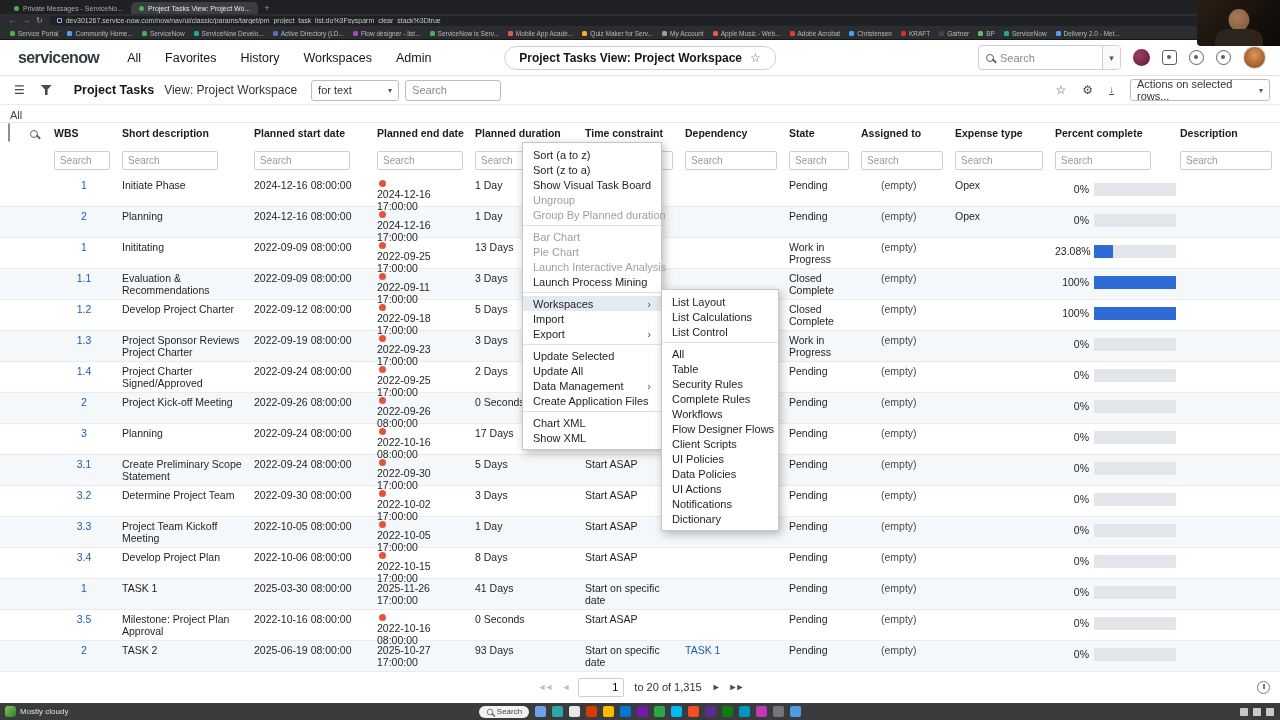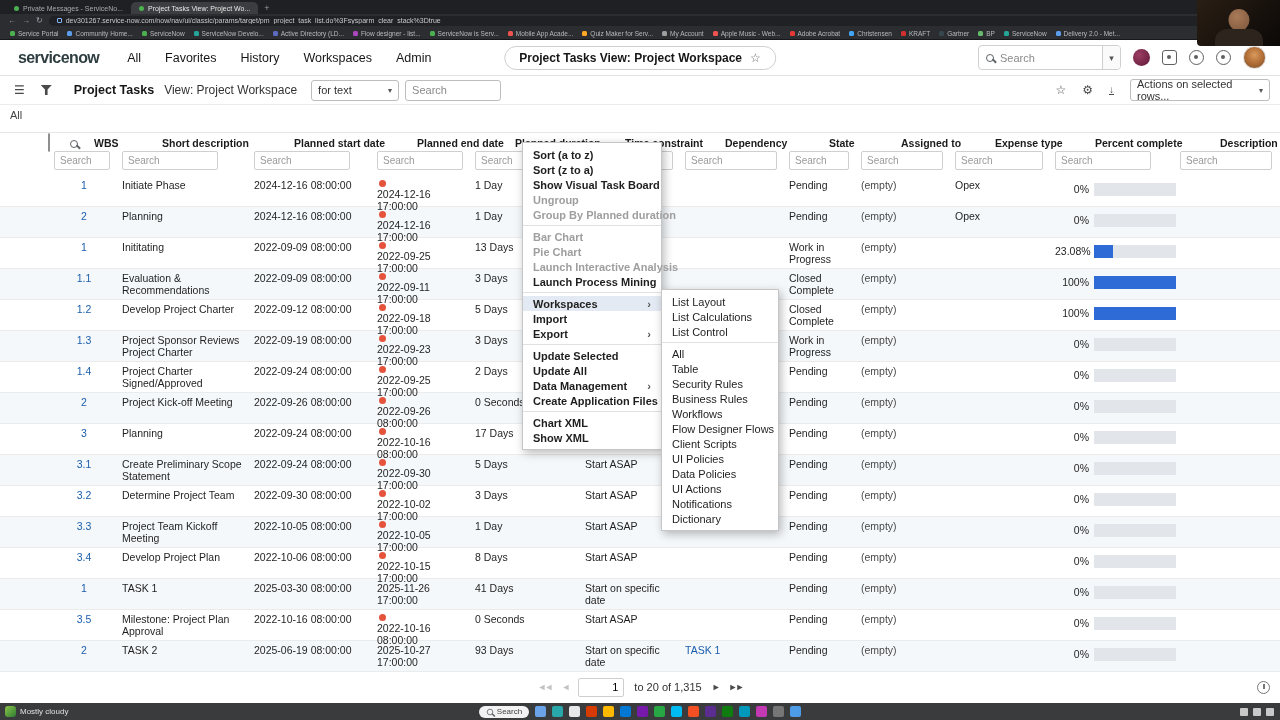--- a/index.html
+++ b/index.html
@@ -63,44 +63,44 @@
   .tb-search { width:96px; height:21px; border:1px solid #bdbdbd; border-radius:3px; font-size:11px; padding:0 6px; margin-left:6px; font-family:inherit; }
   .tb-search::placeholder { color:#8a8a8a; }
   .tb-right { position:absolute; right:10px; display:flex; align-items:center; gap:16px; }
   .dlwrap { border-bottom:1.5px solid #4a4a4a; line-height:9px; font-size:10px; color:#4a4a4a; cursor:pointer; }
   .sel.actions { width:140px; height:22px; }
 
   .crumb { position:absolute; top:109px; left:10px; font-size:11px; color:#444; cursor:pointer; z-index:2; }
 
   
   .gridrow { display:grid; grid-template-columns:22px 28px 68px 132px 123px 98px 110px 100px 104px 72px 94px 100px 125px 1fr; }
-  .grid-header { position:absolute; top:132px; left:0; right:0; height:20px; border-top:1px solid #e6e6e6; align-items:center; z-index:2;padding-left:40px; }
+  .grid-header { position:absolute; top:122px; left:0; right:0; height:20px; border-top:1px solid #e6e6e6; align-items:center; z-index:2; }
   .grid-header .th { font-size:10.5px; font-weight:700; color:#1b1b1b; padding:0 4px; white-space:nowrap; overflow:hidden; cursor:pointer; }
   .cb { width:11px; height:11px; border:1px solid #8f8f8f; border-radius:2px; background:#fff; margin-left:8px; cursor:pointer; }
   .mag { display:inline-block; width:8px; height:8px; border:1.5px solid #5f6368; border-radius:50%; position:relative; }
   .mag::after { content:""; position:absolute; width:5px; height:1.5px; background:#5f6368; right:-4px; bottom:-1px; transform:rotate(45deg); }
   .mag.small { transform:scale(.8); }
   .grid-filters { position:absolute; top:148px; left:0; right:0; height:24px; align-items:center; z-index:2; }
   .grid-filters input { width:calc(100% - 12px); max-width:96px; height:19px; border:1px solid #cfcfcf; border-radius:2px; font-size:10px; padding:0 5px; margin-left:4px; font-family:inherit; color:#333; }
   .grid-filters input::placeholder { color:#9a9a9a; }
   .grid-body { position:absolute; top:176px; left:0; right:0; z-index:1; }
   .trow { height:31px; border-bottom:1px solid #ebebeb; align-items:start; cursor:pointer; }
   .trow:nth-child(even) { background:#f5f8fb; }
   .td { font-size:10.5px; color:#1f1f1f; padding:4px 4px 0 4px; line-height:11.5px; overflow:hidden; }
   .td.link, .lnk { color:#1a5dab; }
   .td.center { text-align:center; }
   .dot { display:block; width:7px; height:7px; border-radius:50%; background:#e5533c; margin:0 0 2px 2px; }
-  .muted { color:#4a4a4a; }
+  .muted { color:#4a4a4a;margin-left:20px; }
   .pctcell { display:flex; align-items:center; gap:5px; padding-top:7px; }
   .pctlabel { width:34px; text-align:right; font-size:10.5px; flex:0 0 auto; }
   .pcttrack { width:82px; height:13px; background:#e2e6eb; position:relative; flex:0 0 auto; }
   .pctfill { position:absolute; left:0; top:0; bottom:0; background:#2e6bd6; }
 
   
-  .ctx-menu { position:absolute; left:522px; top:142px; width:140px; background:#fff; border:1px solid #c6c6c6; box-shadow:2px 3px 9px rgba(0,0,0,.28); padding:4px 0; z-index:40;font-weight:bold; }
+  .ctx-menu { position:absolute; left:522px; top:142px; width:140px; background:#fff; border:1px solid #c6c6c6; box-shadow:2px 3px 9px rgba(0,0,0,.28); padding:4px 0; z-index:40; }
   .ctx-submenu { position:absolute; left:661px; top:289px; width:118px; background:#fff; border:1px solid #c6c6c6; box-shadow:2px 3px 9px rgba(0,0,0,.28); padding:4px 0; z-index:41; }
   .ctx-item { display:flex; justify-content:space-between; align-items:center; padding:1.5px 10px; font-size:11px; line-height:12px; color:#1e1e1e; cursor:pointer; white-space:nowrap; }
   .ctx-item.disabled { color:#9e9e9e; cursor:default; }
   .ctx-item.highlighted { background:#e4eaf3; }
   .ctx-arrow { color:#555; font-size:11px; margin-left:8px; }
   .ctx-sep { border-top:1px solid #e1e1e1; margin:3px 0; }
 
   
   .pager { position:absolute; top:674px; left:0; right:0; height:26px; display:flex; align-items:center; justify-content:center; gap:10px; font-size:11px; color:#333; z-index:2; }
   .pg-btn { letter-spacing:-2px; font-size:9px; color:#4a4a4a; cursor:pointer; }
@@ -726,21 +726,21 @@
     <div class="ctx-item">
       <span>All</span>
     </div>
     <div class="ctx-item">
       <span>Table</span>
     </div>
     <div class="ctx-item">
       <span>Security Rules</span>
     </div>
     <div class="ctx-item">
-      <span>Business Rules</span>
+      <span>Complete Rules</span>
     </div>
     <div class="ctx-item">
       <span>Workflows</span>
     </div>
     <div class="ctx-item">
       <span>Flow Designer Flows</span>
     </div>
     <div class="ctx-item">
       <span>Client Scripts</span>
     </div>

